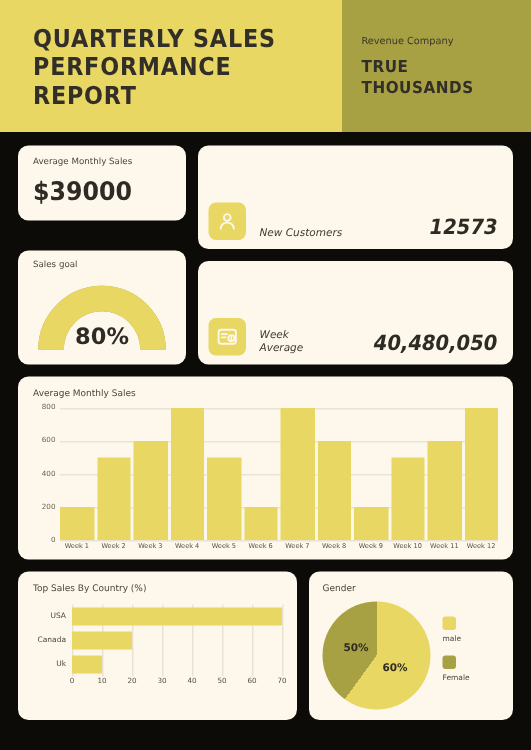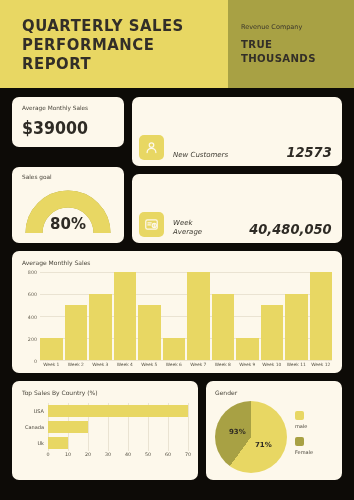--- a/index.html
+++ b/index.html
@@ -313,22 +313,22 @@
               <div class="xtick" style="left: 100%;">70</div>
             </div>
         </div>
       </div>
 
       <div class="card gender-card">
         <div class="sec-title">Gender</div>
         <div class="gender-body">
           <div class="pie-wrap">
             <div class="pie" id="pie" style="background: conic-gradient(rgb(232, 215, 99) 0deg, rgb(232, 215, 99) 216deg, rgb(168, 161, 68) 216deg, rgb(168, 161, 68) 360deg);"></div>
-            <div class="slice-lbl" id="lbl-male" style="left: 40px; top: 40px;">71%</div>
-            <div class="slice-lbl" id="lbl-female" style="left: 14px; top: 27px;">93%</div>
+            <div class="slice-lbl" id="lbl-male" style="left: 40px; top: 40px;">60%</div>
+            <div class="slice-lbl" id="lbl-female" style="left: 14px; top: 27px;">50%</div>
           </div>
           <div class="legend" id="pie-legend">
               <div class="legend-item">
                 <div class="swatch" style="background: rgb(232, 215, 99);"></div>
                 <div class="legend-txt">male</div>
               </div>
               <div class="legend-item">
                 <div class="swatch" style="background: rgb(168, 161, 68);"></div>
                 <div class="legend-txt">Female</div>
               </div>

